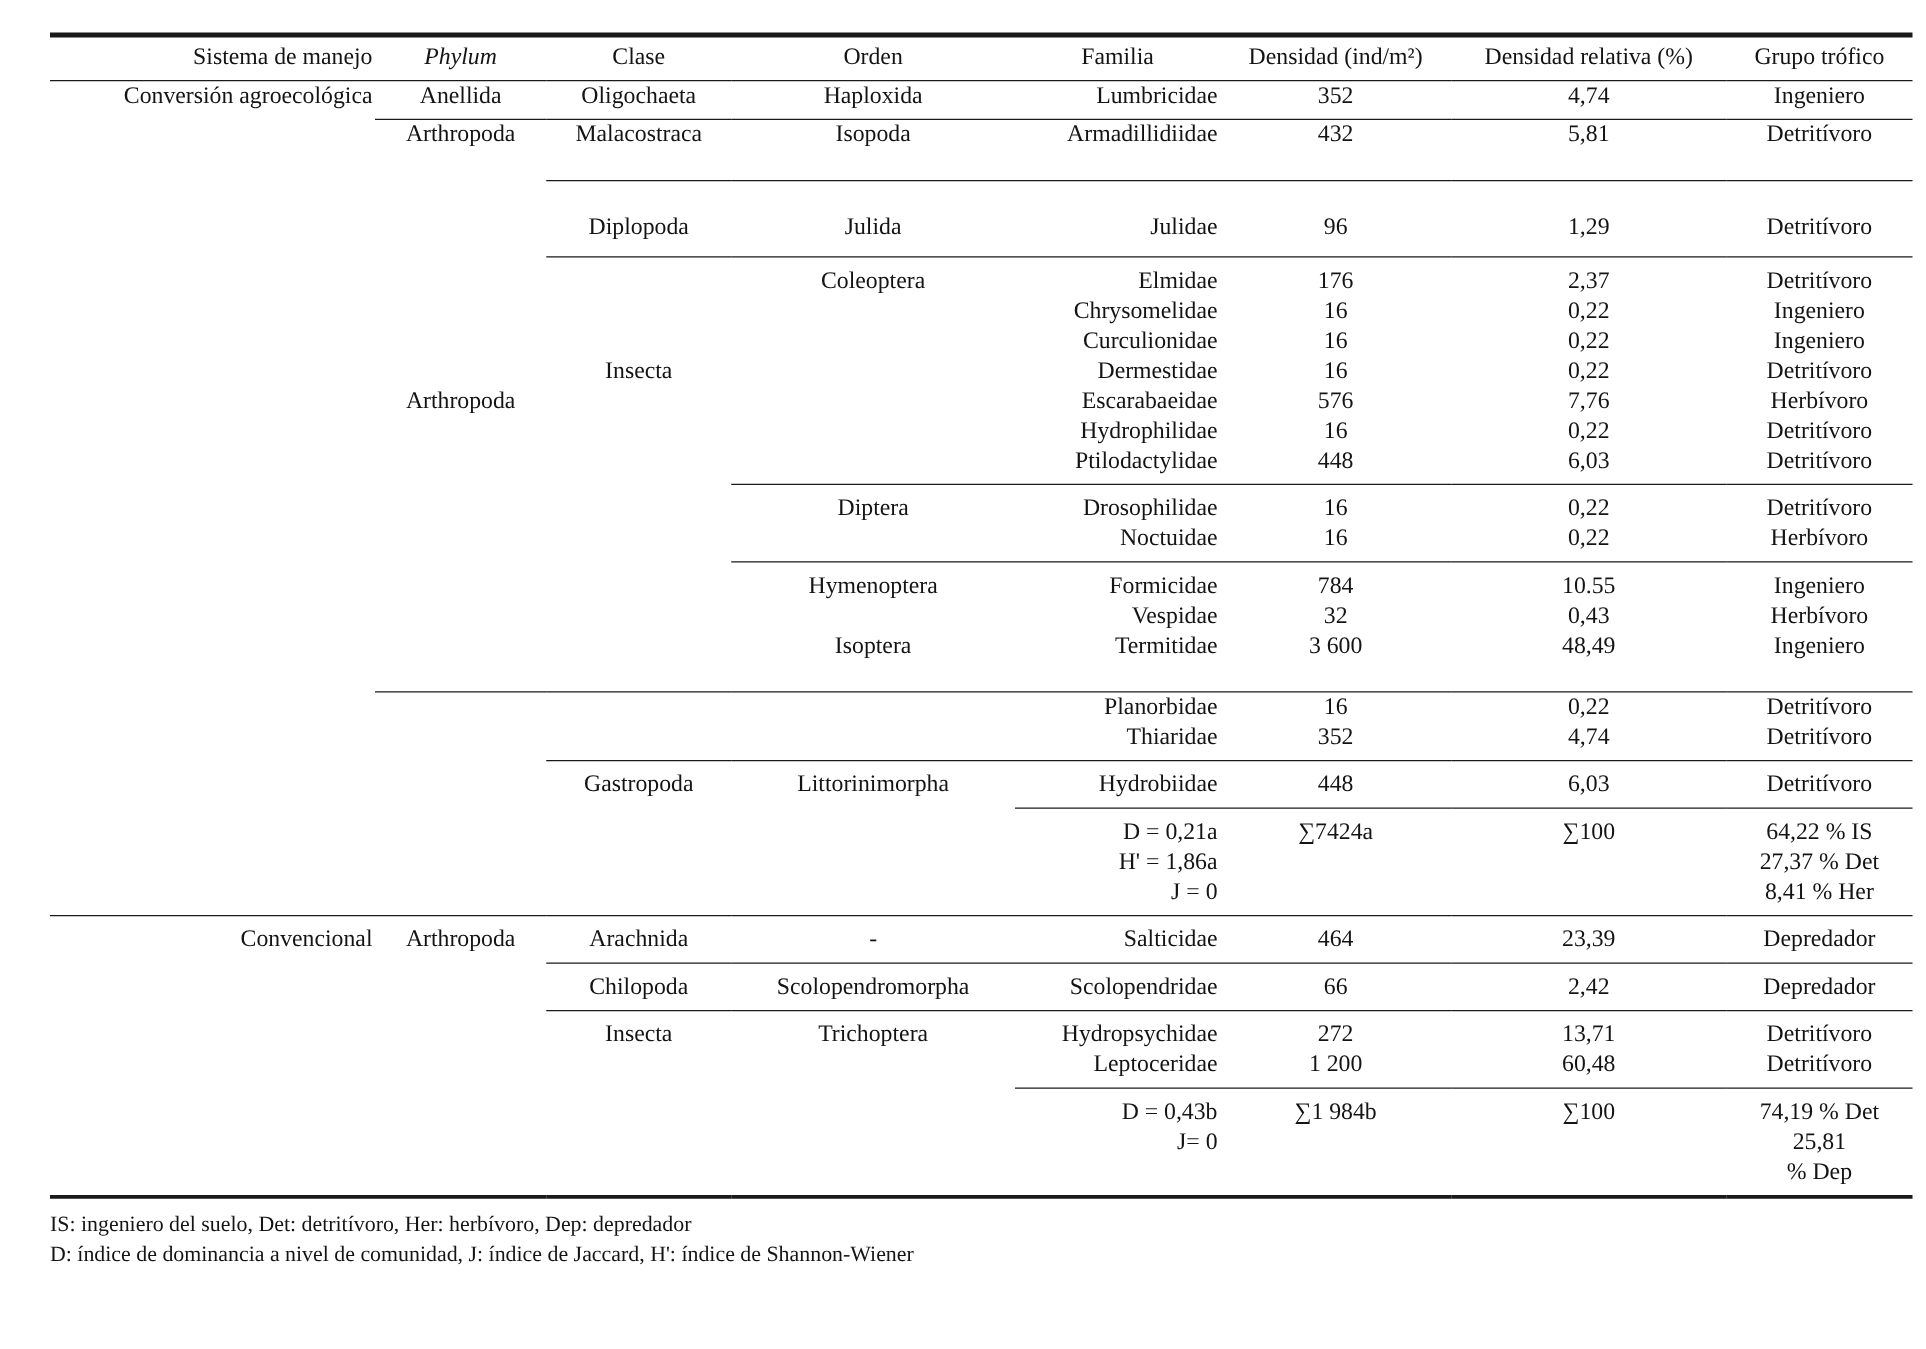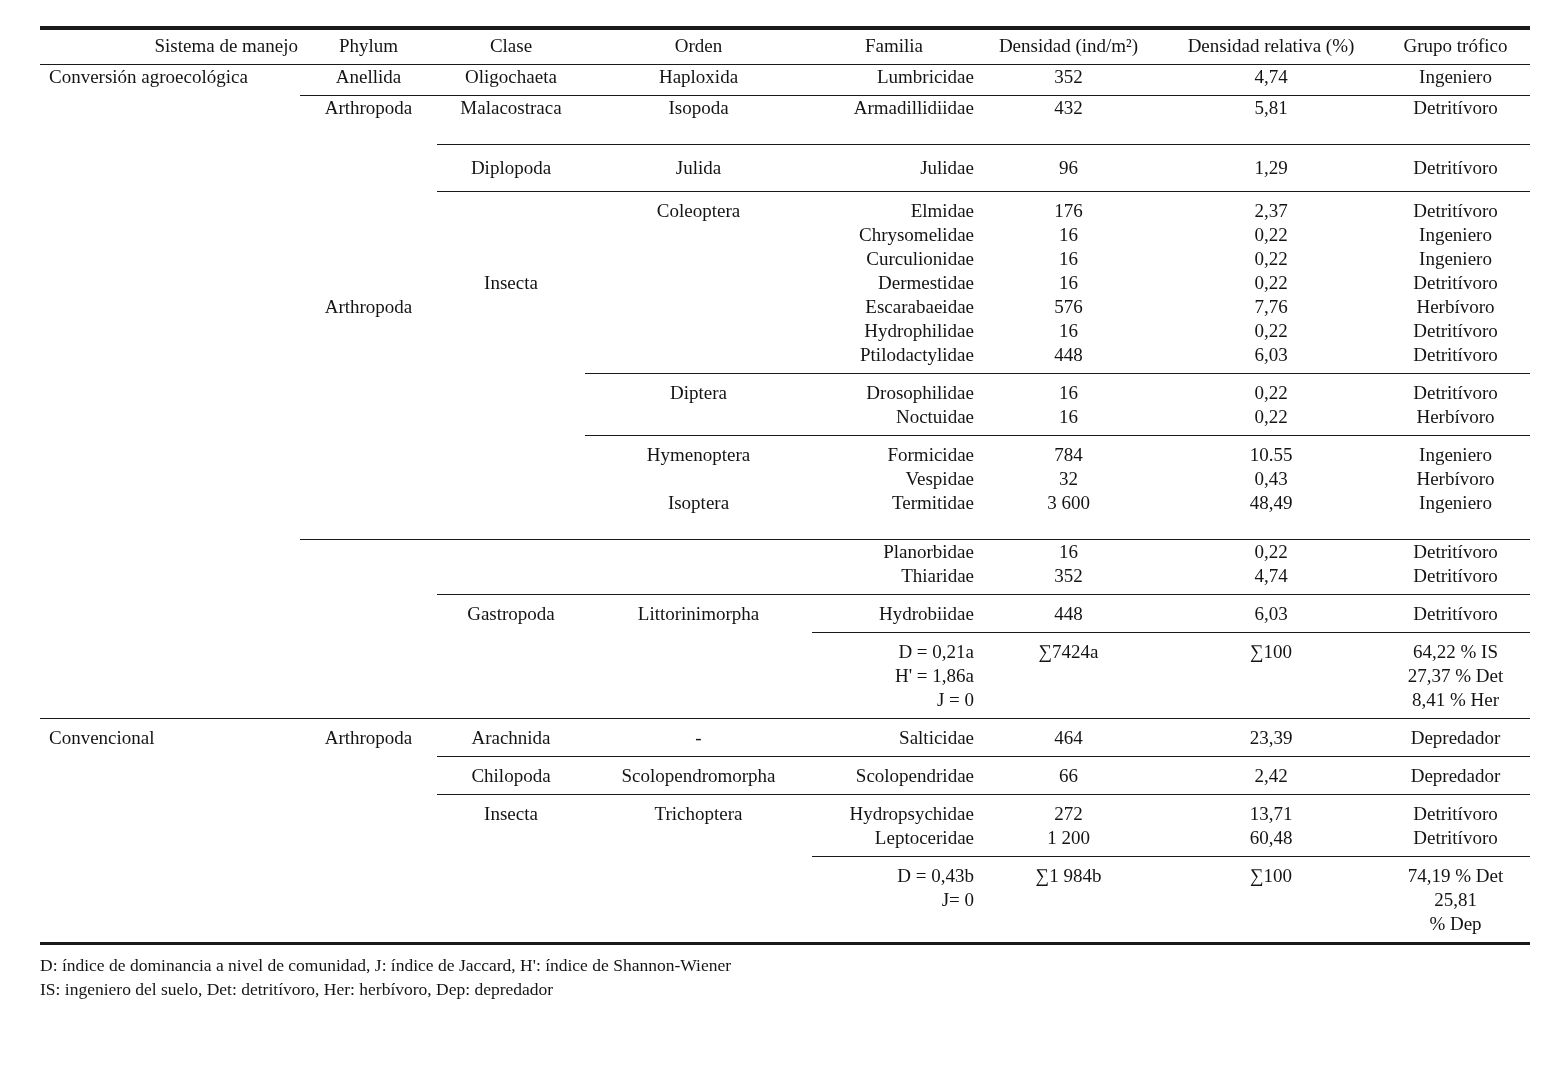--- a/index.html
+++ b/index.html
@@ -16,30 +16,30 @@
   table {
     width:1490px; table-layout:fixed; border-collapse:collapse;
     font-size:19px; border-bottom:3px solid #1a1a1a;
   }
   th {
     font-weight:normal; text-align:center; vertical-align:bottom;
     line-height:24px; padding:4px 2px 6px 2px;
     border-bottom:1.5px solid #1a1a1a;
   }
   th:nth-child(1) { text-align:right; padding-left:9px; }
-  th:nth-child(2) { }
+  th:nth-child(2) { font-style:italic; }
   td {
     text-align:center; vertical-align:top; line-height:24px;
     padding:0 2px; white-space:pre-line;
   }
-  td:nth-child(1) { text-align:left; padding-left:9px; }
+  td:nth-child(1) { text-align:right; padding-left:9px; }
   td:nth-child(5) { text-align:right; padding-left:8px; }
   .rb { border-bottom:1.5px solid #1a1a1a; }
   .pt1 { padding-top:7px; }
-  .pt2 { padding-top:11px; }
+  .pt2 { padding-top:25px; }
   .pb1 { padding-bottom:6px; }
   .pb2 { padding-bottom:11px; }
   .pb3 { padding-bottom:24px; }
   .footnotes { font-size:17.5px; line-height:24px; margin-top:8px; }
 </style>
 </head>
 <body>
 
 <div class="page">
 
@@ -314,16 +314,16 @@
             <td class="pt1 pb1">∑100</td>
             <td class="pt1 pb1">74,19 % Det
 25,81
 % Dep</td>
           </tr>
         </tbody>
     </table>
   </div>
 
   <div class="footnotes">
+    <div>IS: ingeniero del suelo, Det: detritívoro, Her: herbívoro, Dep: depredador</div>
     <div>D: índice de dominancia a nivel de comunidad, J: índice de Jaccard, H': índice de Shannon-Wiener</div>
-    <div>IS: ingeniero del suelo, Det: detritívoro, Her: herbívoro, Dep: depredador</div>
   </div>
 </div>
 
 </body></html>

